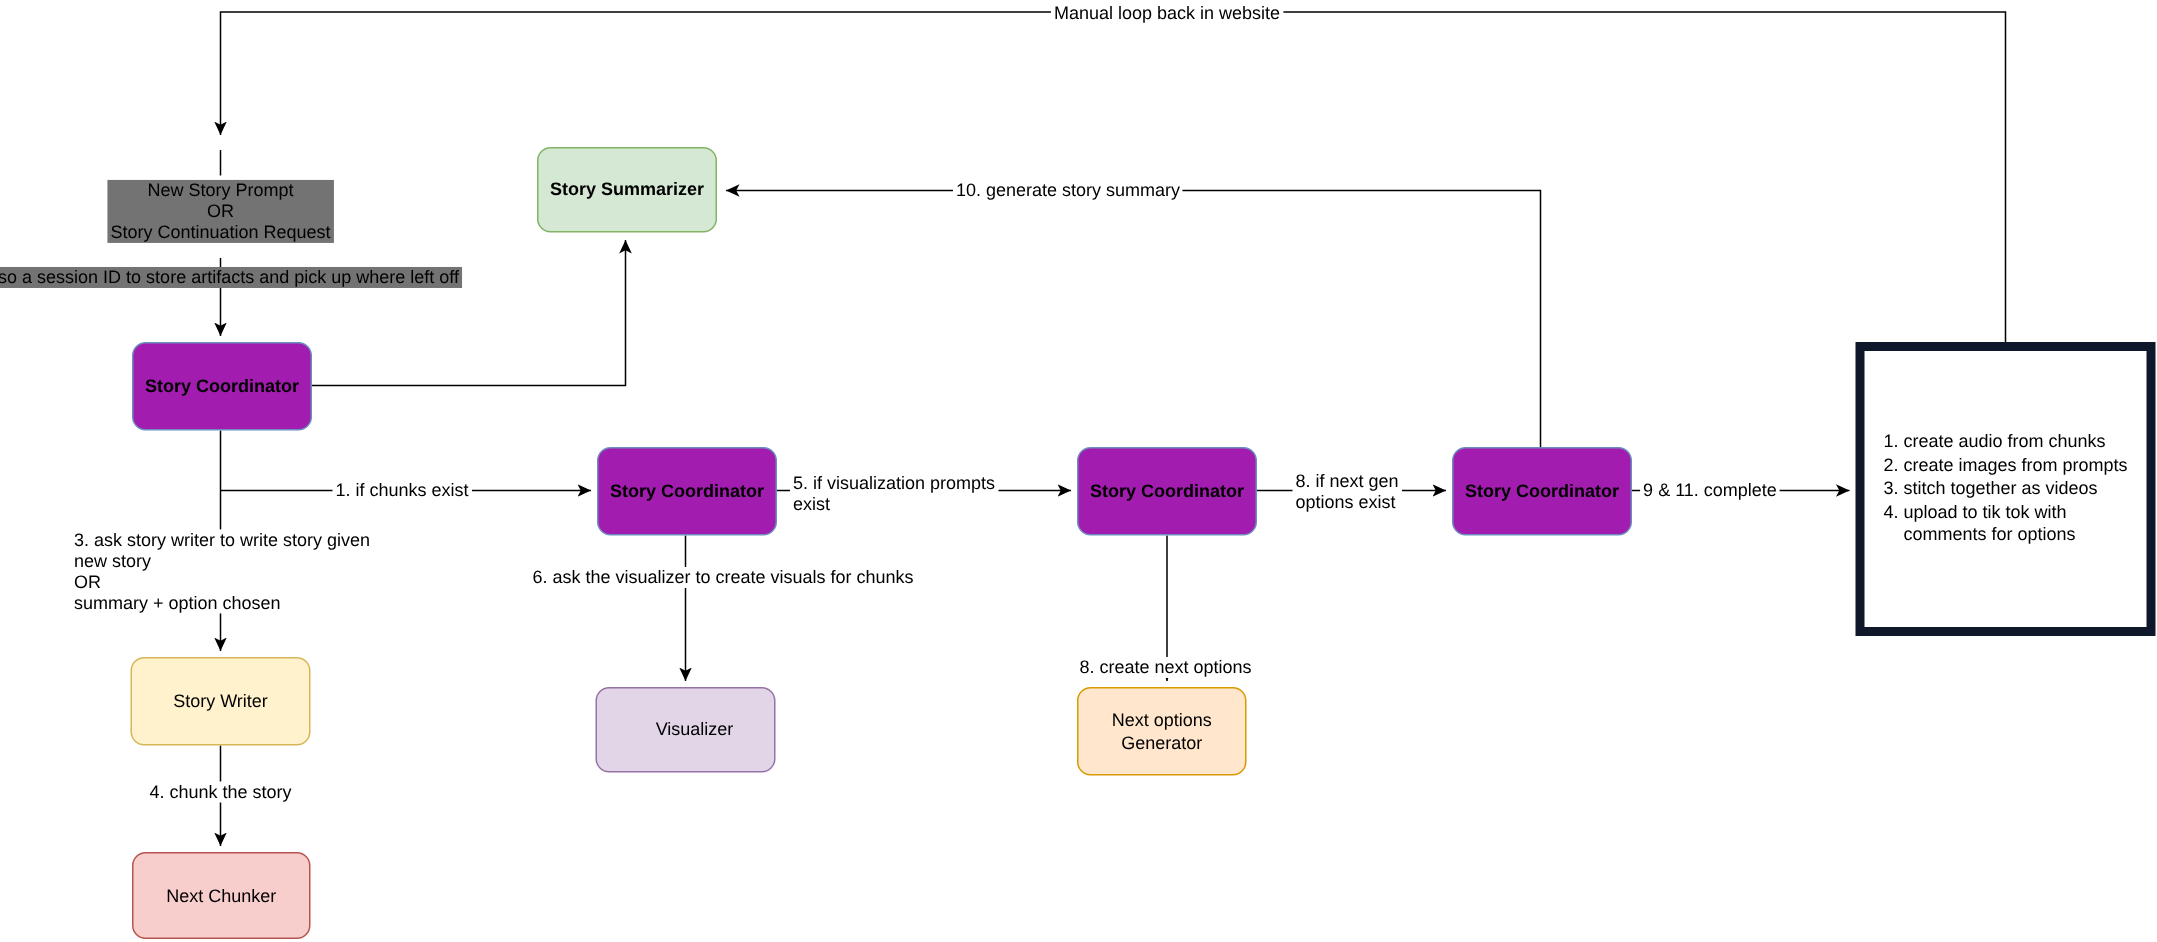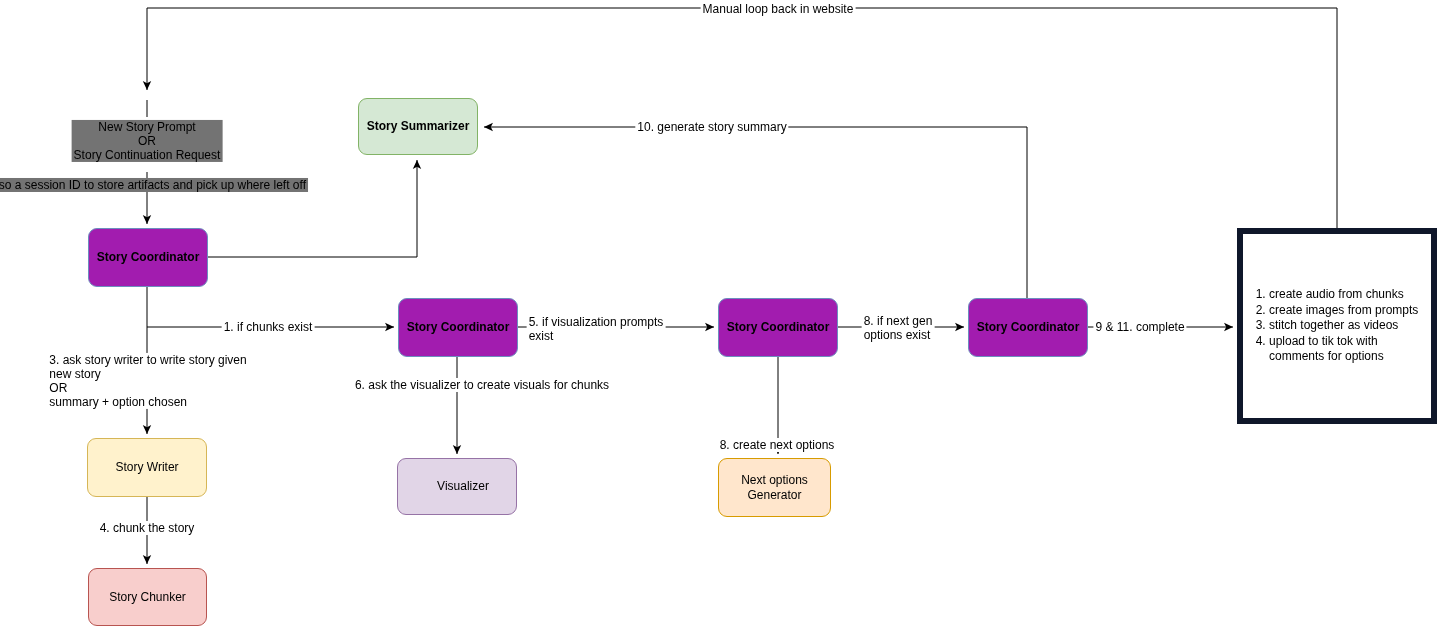--- a/index.html
+++ b/index.html
@@ -99,21 +99,21 @@
   <div class="node blue" style="left:88px;top:228px;width:120px;height:59px;">Story Coordinator</div>
 
   <div class="node blue" style="left:398px;top:298px;width:120px;height:59px;">Story Coordinator</div>
 
   <div class="node blue" style="left:718px;top:298px;width:120px;height:59px;">Story Coordinator</div>
 
   <div class="node blue" style="left:968px;top:298px;width:120px;height:59px;">Story Coordinator</div>
 
   <div class="node yellow" style="left:87px;top:438px;width:120px;height:59px;">Story Writer</div>
 
-  <div class="node red" style="left:88px;top:568px;width:119px;height:58px;">Story Chunker</div>
+  <div class="node red" style="left:88px;top:568px;width:119px;height:58px;">Next Chunker</div>
 
   <div class="node purple" style="left:397px;top:458px;width:120px;height:57px;">Visualizer</div>
 
   <div class="node orange" style="left:718px;top:458px;width:113px;height:59px;">Next options
 Generator</div>
 
   <div class="node plain" style="left:1237px;top:228px;width:200px;height:196px;">
     <div class="steps">1. create audio from chunks
 2. create images from prompts
 3. stitch together as videos

